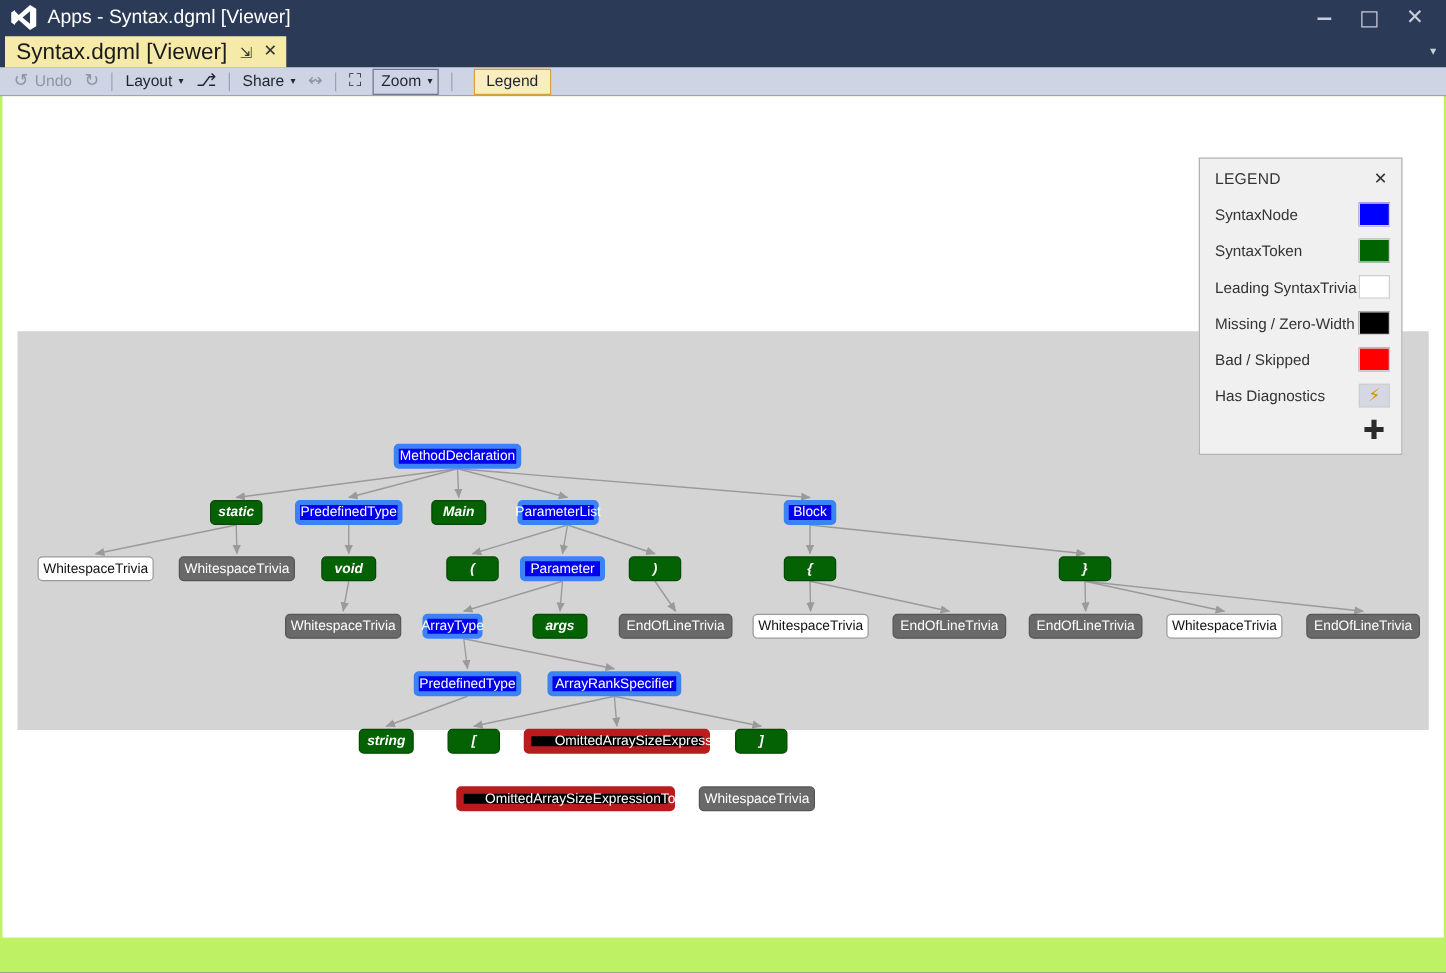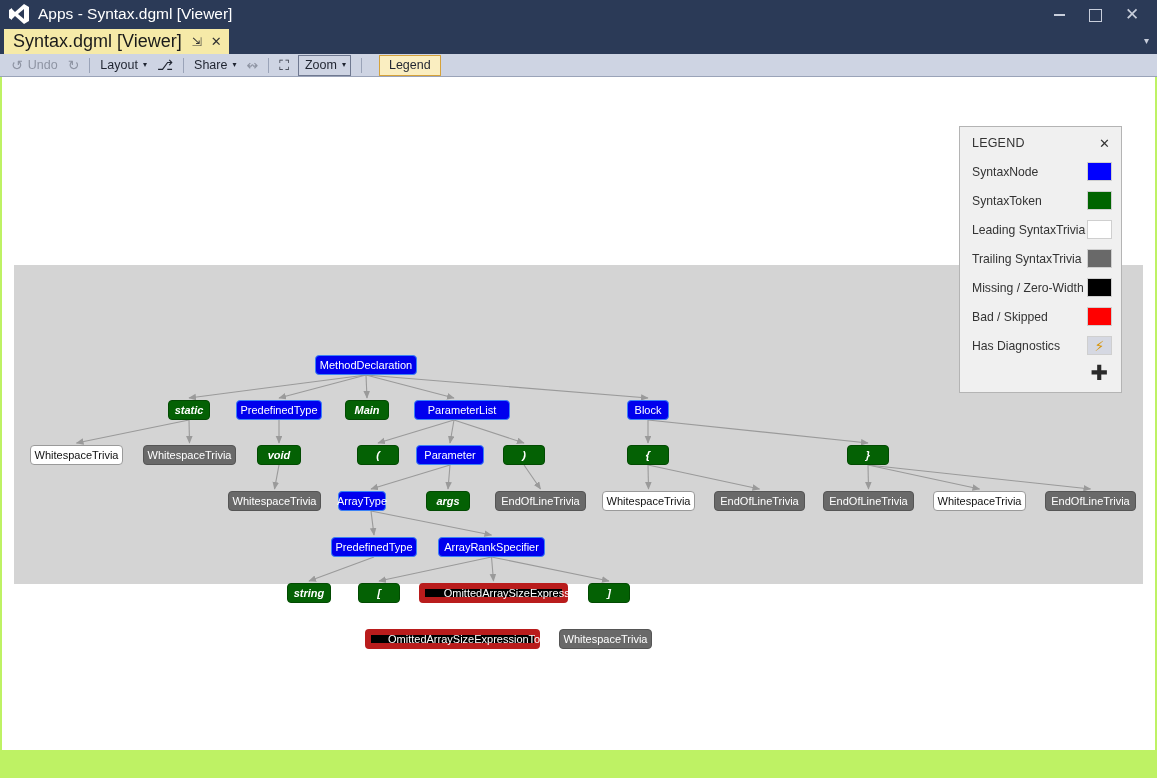--- a/index.html
+++ b/index.html
@@ -211,21 +211,21 @@
     justify-content: center;
     font-size: 11px;
     white-space: nowrap;
     padding: 0 7px;
     cursor: default;
     z-index: 3;
   }
   .node.syntaxnode {
     background: #0000ee;
     color: #ffffff;
-    border: 1px solid #3b82f6;
+    border: 4px solid #3b82f6;
   }
   .node.syntaxtoken {
     background: #046104;
     color: #ffffff;
     border: 1px solid #024a02;
     font-style: italic;
     font-weight: bold;
   }
   .node.leading {
     background: #ffffff;
@@ -439,21 +439,21 @@
           </div>
           <div class="node syntaxtoken" id="n-static" style="left: 154px; top: 135px; width: 42px;">
             <span>static</span>
           </div>
           <div class="node syntaxnode" id="n-predefinedtype1" style="left: 222px; top: 135px; width: 86px;">
             <span>PredefinedType</span>
           </div>
           <div class="node syntaxtoken" id="n-main" style="left: 331px; top: 135px; width: 44px;">
             <span>Main</span>
           </div>
-          <div class="node syntaxnode" id="n-parameterlist" style="left: 400px; top: 135px; width: 96px;">
+          <div class="node syntaxnode" id="n-parameterlist" style="left: 400px; top: 135px; width: 65px;">
             <span>ParameterList</span>
           </div>
           <div class="node syntaxnode" id="n-block" style="left: 613px; top: 135px; width: 42px;">
             <span>Block</span>
           </div>
           <div class="node leading" id="n-wst-leading-1" style="left: 16px; top: 180px; width: 93px;">
             <span>WhitespaceTrivia</span>
           </div>
           <div class="node trailing" id="n-wst-trailing-1" style="left: 129px; top: 180px; width: 93px;">
             <span>WhitespaceTrivia</span>
@@ -542,24 +542,20 @@
           </div>
           <div class="legend-row">
             <span class="legend-label">SyntaxToken</span>
             <span class="legend-swatch" style="background: rgb(0, 100, 0);"></span>
           </div>
           <div class="legend-row">
             <span class="legend-label">Leading SyntaxTrivia</span>
             <span class="legend-swatch" style="background: rgb(255, 255, 255);"></span>
           </div>
           <div class="legend-row">
-            <span class="legend-label">Trailing SyntaxTrivia</span>
-            <span class="legend-swatch" style="background: rgb(105, 105, 105);"></span>
-          </div>
-          <div class="legend-row">
             <span class="legend-label">Missing / Zero-Width</span>
             <span class="legend-swatch" style="background: rgb(0, 0, 0);"></span>
           </div>
           <div class="legend-row">
             <span class="legend-label">Bad / Skipped</span>
             <span class="legend-swatch" style="background: rgb(255, 0, 0);"></span>
           </div>
           <div class="legend-row">
             <span class="legend-label">Has Diagnostics</span>
             <span class="legend-swatch diag">⚡</span>

